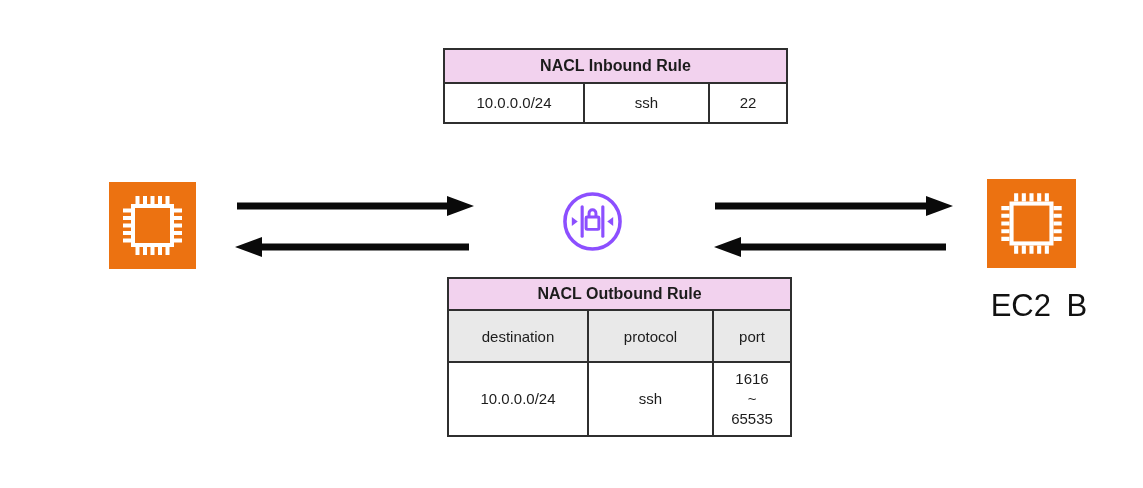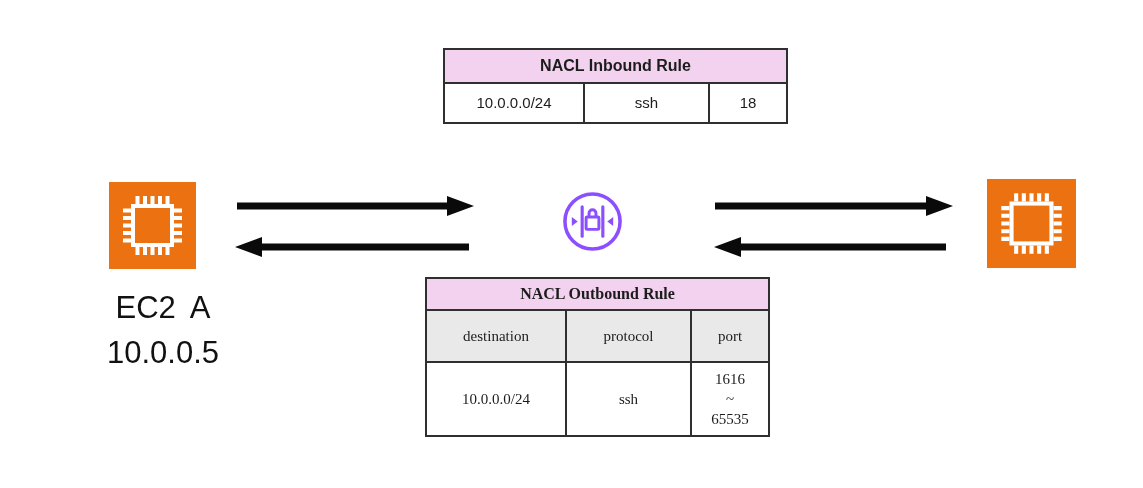--- a/index.html
+++ b/index.html
@@ -42,21 +42,21 @@
   table.rule-table tr.header-row th {
     background: var(--table-header-gray, #e9e9e9);
   }
   table.rule-table td { white-space: pre-line; line-height: 20px; }
 
   #inbound-table { left: 407px; top: 48px; }
   #inbound-table tr.title-row  { height: 34px; }
   #inbound-table tr.header-row { height: 37px; }
   #inbound-table tr.data-row   { height: 40px; }
 
-  #outbound-table { left: 389px; top: 277px; font-family: Liberation Serif, serif; }
+  #outbound-table { left: 411px; top: 277px; }
   #outbound-table tr.title-row  { height: 32px; }
   #outbound-table tr.header-row { height: 52px; }
   #outbound-table tr.data-row   { height: 74px; }
 
   
   .node-icon { position: absolute; display: block; }
   #ec2-a-icon { left: 73px;  top: 182px; }
   #ec2-b-icon { left: 951px; top: 179px; }
   #nacl-icon  { left: 525px; top: 190px; }
 
@@ -99,21 +99,21 @@
       </colgroup>
     <thead>
       <tr class="title-row">
         <th colspan="3">NACL Inbound Rule</th>
       </tr>
     </thead>
     <tbody>
       <tr class="data-row">
         <td>10.0.0.0/24</td>
         <td>ssh</td>
-        <td>18</td>
+        <td>22</td>
       </tr>
     </tbody>
   </table>
 
   <table class="rule-table" id="outbound-table">
     <colgroup>
         <col style="width:140px">
         <col style="width:125px">
         <col style="width:78px">
       </colgroup>
@@ -143,38 +143,35 @@
       <rect class="ec2-fill" x="0" y="0" width="87" height="87"></rect>
       <rect class="ec2-line" x="24" y="24" width="39" height="39"></rect>
       <g class="ec2-line" stroke-linecap="butt">
         <path d="M28.5 14 v8 M36 14 v8 M43.5 14 v8 M51 14 v8 M58.5 14 v8"></path>
         <path d="M28.5 65 v8 M36 65 v8 M43.5 65 v8 M51 65 v8 M58.5 65 v8"></path>
         <path d="M14 28.5 h8 M14 36 h8 M14 43.5 h8 M14 51 h8 M14 58.5 h8"></path>
         <path d="M65 28.5 h8 M65 36 h8 M65 43.5 h8 M65 51 h8 M65 58.5 h8"></path>
       </g>
     </svg>
   </span>
-  <div class="node-label" id="ec2-a-label">
-    <div class="node-name">EC2 A</div>
-    <div class="node-ip">10.0.0.5</div>
-  </div>
 
   <span class="node-icon" id="ec2-b-icon">
     <svg width="89" height="89" viewBox="0 0 87 87" aria-hidden="true">
       <rect class="ec2-fill" x="0" y="0" width="87" height="87"></rect>
       <rect class="ec2-line" x="24" y="24" width="39" height="39"></rect>
       <g class="ec2-line" stroke-linecap="butt">
         <path d="M28.5 14 v8 M36 14 v8 M43.5 14 v8 M51 14 v8 M58.5 14 v8"></path>
         <path d="M28.5 65 v8 M36 65 v8 M43.5 65 v8 M51 65 v8 M58.5 65 v8"></path>
         <path d="M14 28.5 h8 M14 36 h8 M14 43.5 h8 M14 51 h8 M14 58.5 h8"></path>
         <path d="M65 28.5 h8 M65 36 h8 M65 43.5 h8 M65 51 h8 M65 58.5 h8"></path>
       </g>
     </svg>
   </span>
   <div class="node-label" id="ec2-b-label">
+    <div class="node-name">EC2 B</div>
   </div>
 
   <span class="node-icon" id="nacl-icon">
     <svg width="63" height="63" viewBox="0 0 64 64" aria-hidden="true">
       <circle class="nacl-line" cx="32" cy="32" r="28" stroke-width="3.6"></circle>
       <path class="nacl-line" d="M21.5 17 V47" stroke-width="3.2" stroke-linecap="round"></path>
       <path class="nacl-line" d="M42.5 17 V47" stroke-width="3.2" stroke-linecap="round"></path>
       <path class="nacl-line" d="M28.5 28 V23.5 A3.5 3.5 0 0 1 35.5 23.5 V28" stroke-width="3"></path>
       <rect class="nacl-line" x="25.5" y="27.5" width="13" height="12.5" rx="1" stroke-width="3"></rect>
       <polygon class="nacl-fill" points="11,27.5 17,32 11,36.5"></polygon>

